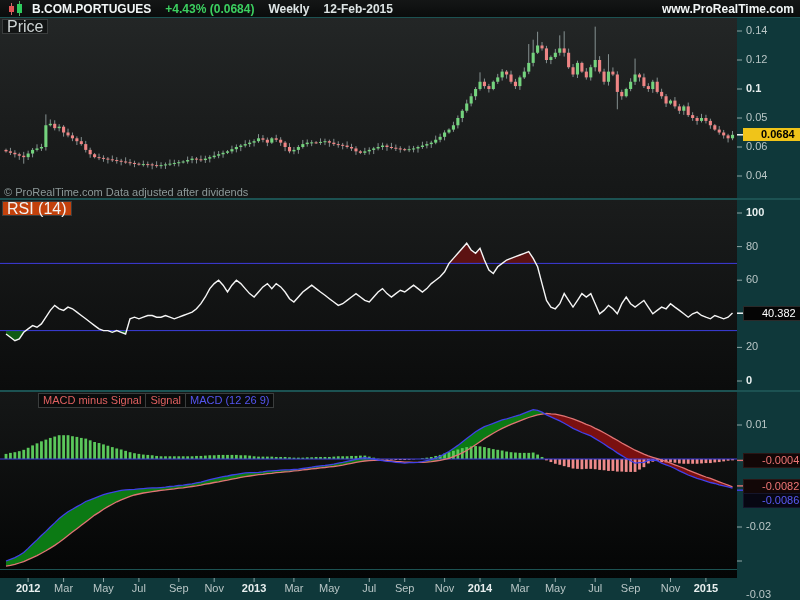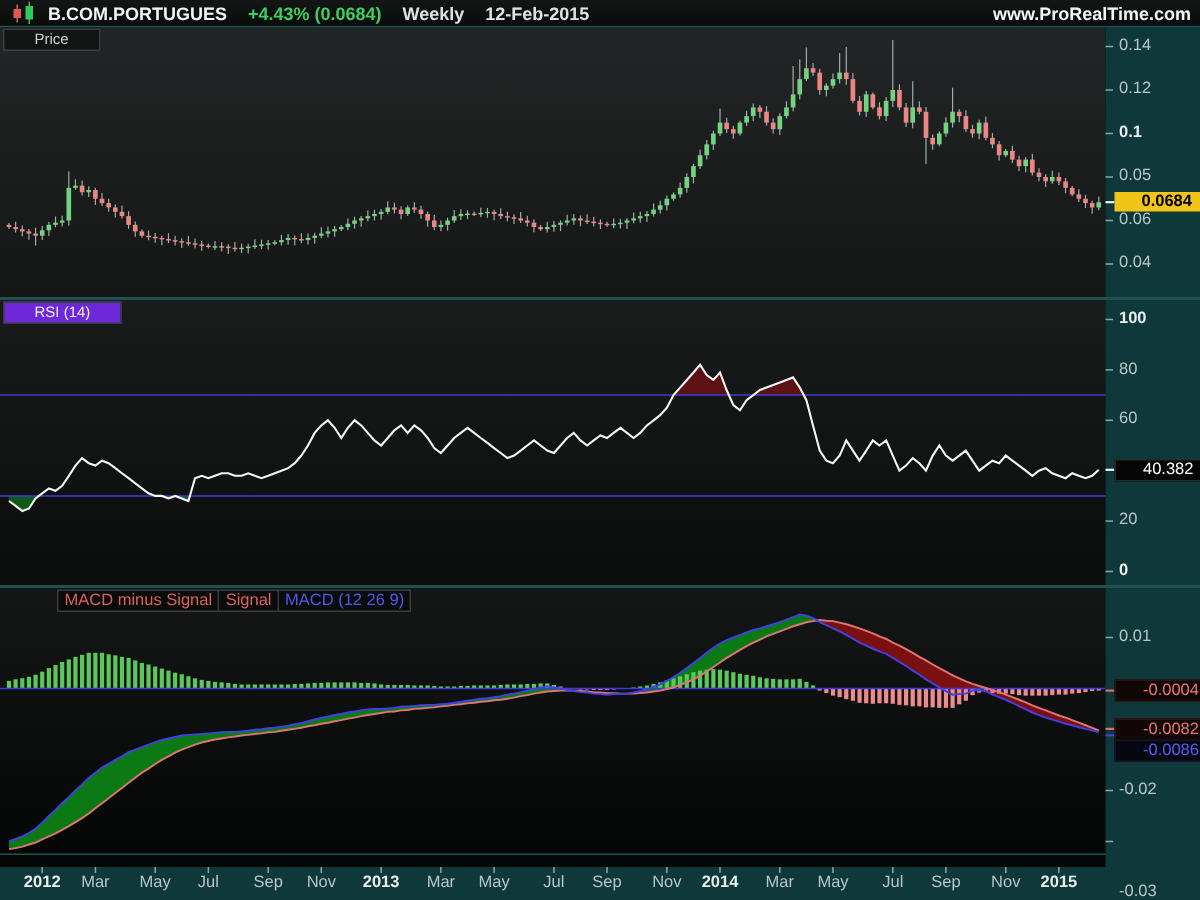--- a/index.html
+++ b/index.html
@@ -33,24 +33,24 @@
   
   .alab{position:absolute;font-size:11px;color:#b9c6c6;white-space:nowrap;}
   .alab.bold{font-weight:bold;color:#e8efef;}
   .xlab{transform:translateX(-50%);}
   .chipval{position:absolute;font-size:11px;line-height:13px;padding:0 18px;white-space:nowrap;}
   .chip-yellow{background:#f0c419;color:#000;font-weight:bold;}
   .chip-dark{background:#050505;color:#fff;border:1px solid #2a2a2a;}
   .chip-red{background:#120707;color:#ef7575;border:1px solid #2a1515;}
   .chip-blue{background:#070712;color:#5a5af5;border:1px solid #15152a;}
   
-  .ptitle{position:absolute;z-index:3;font-size:10px;line-height:13px;padding:0 20px;
+  .ptitle{position:absolute;z-index:3;font-size:16px;line-height:13px;padding:0 4px;
           background:#121414;border:1px solid #3a3d3d;color:#cdd3d3;}
   #price-title{left:2px;top:19px;}
-  #rsi-title{left:2px;top:201px;background:#6d28d9;color:#f2f2f2;text-align:center;}
+  #rsi-title{left:2px;top:201px;background:#c2410c;color:#f2f2f2;text-align:center;}
   #macd-titles{position:absolute;left:2px;top:393px;z-index:3;display:flex;font-size:11px;line-height:13px;padding-left:36px;}
   #macd-titles span{background:#0a0b0b;border:1px solid #3a3d3d;padding:0 4px;border-left-width:0;}
   #macd-titles span:first-child{border-left-width:1px;}
   #copyright{position:absolute;left:4px;top:186px;z-index:3;font-size:11px;color:#8d9999;}
 </style>
 </head>
 <body>
 
 <div id="screen">
 
@@ -642,20 +642,21 @@
       <line x1="670.5" y1="578" x2="670.5" y2="582" stroke="#8fa5a5" stroke-width="1"></line>
       <line x1="705.9" y1="578" x2="705.9" y2="582" stroke="#8fa5a5" stroke-width="1"></line>
       <line x1="737" y1="134.8" x2="743" y2="134.8" stroke="#ffffff" stroke-width="1.4"></line>
       <line x1="737" y1="313.2" x2="743" y2="313.2" stroke="#ffffff" stroke-width="1.4"></line>
       <line x1="737" y1="460.4" x2="743" y2="460.4" stroke="#e07474" stroke-width="1.4"></line>
       <line x1="737" y1="485.9" x2="743" y2="485.9" stroke="#e07474" stroke-width="1.4"></line>
       <line x1="737" y1="490.2" x2="743" y2="490.2" stroke="#4040e8" stroke-width="1.4"></line>
     </svg>
 
   <div id="price-title" class="ptitle">Price</div>
+  <div id="copyright">© ProRealTime.com  Data adjusted after dividends</div>
   <div id="rsi-title" class="ptitle">RSI (14)</div>
   <div id="macd-titles">
     <span style="color:#e06060">MACD minus Signal</span>
     <span style="color:#e06060">Signal</span>
     <span style="color:#5555f0">MACD (12 26 9)</span>
   </div>
 
   <div id="overlay">
       <div class="alab " style="left: 746px; top: 24px;">0.14</div>
       <div class="alab " style="left: 746px; top: 53px;">0.12</div>

